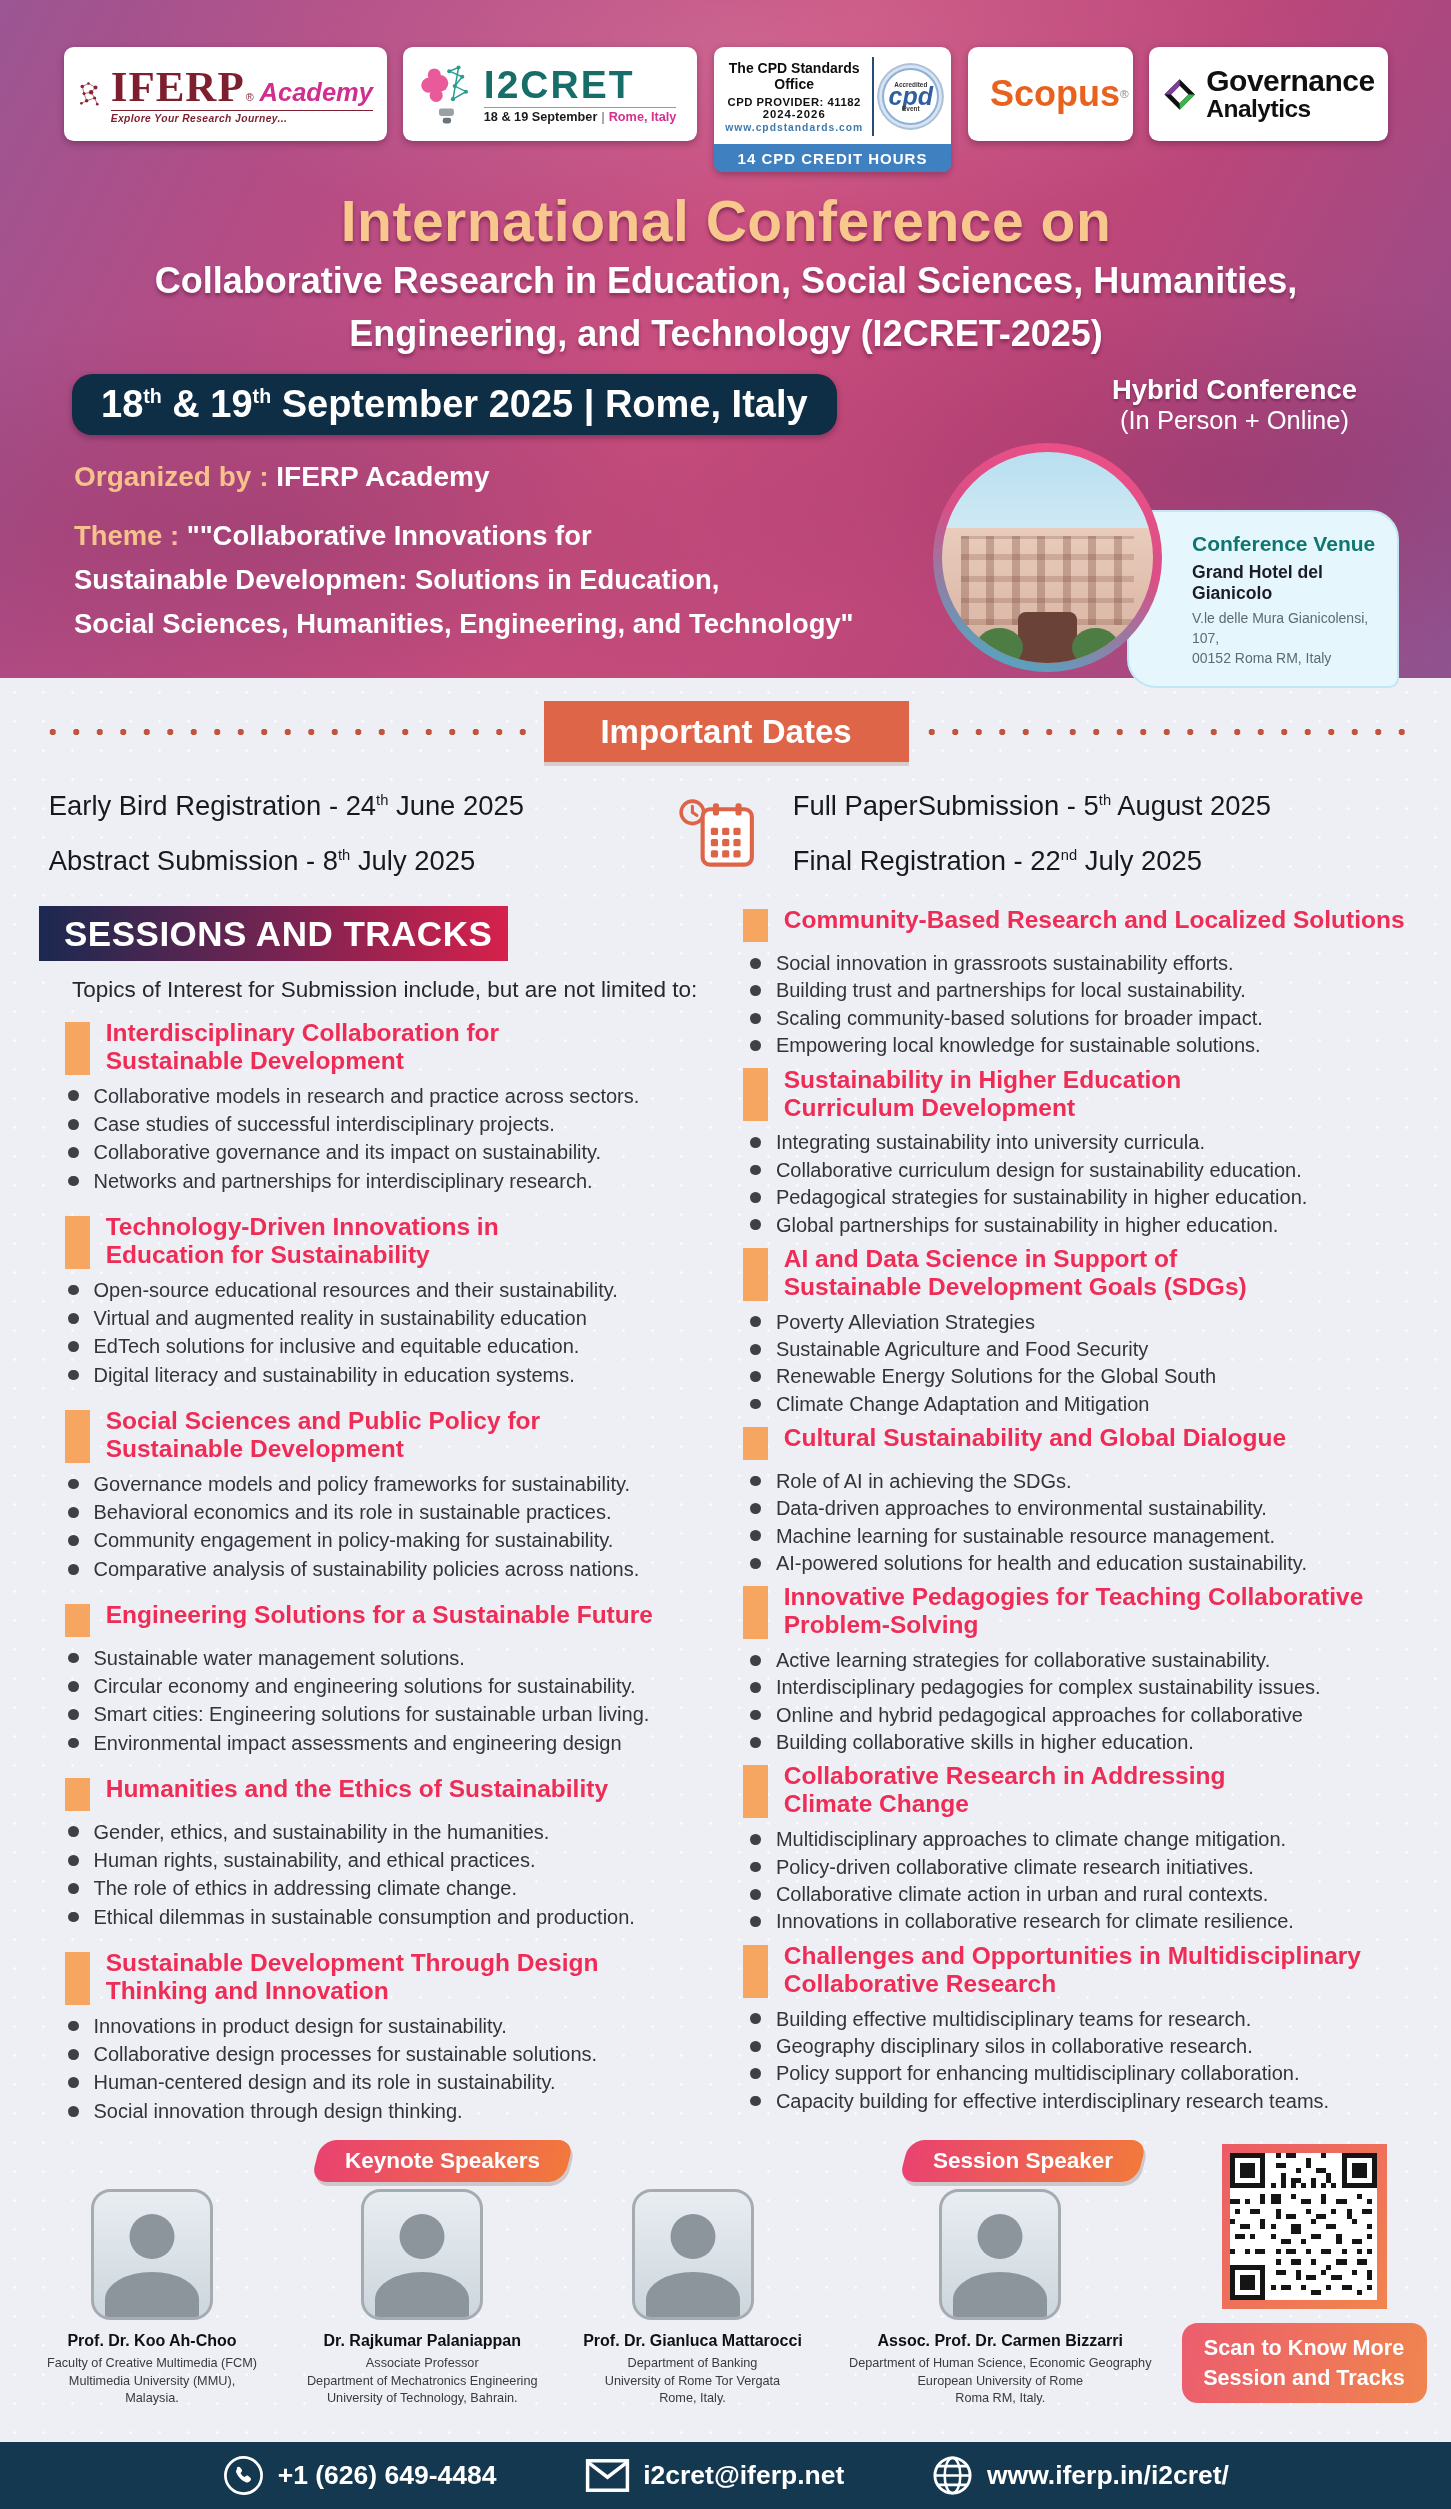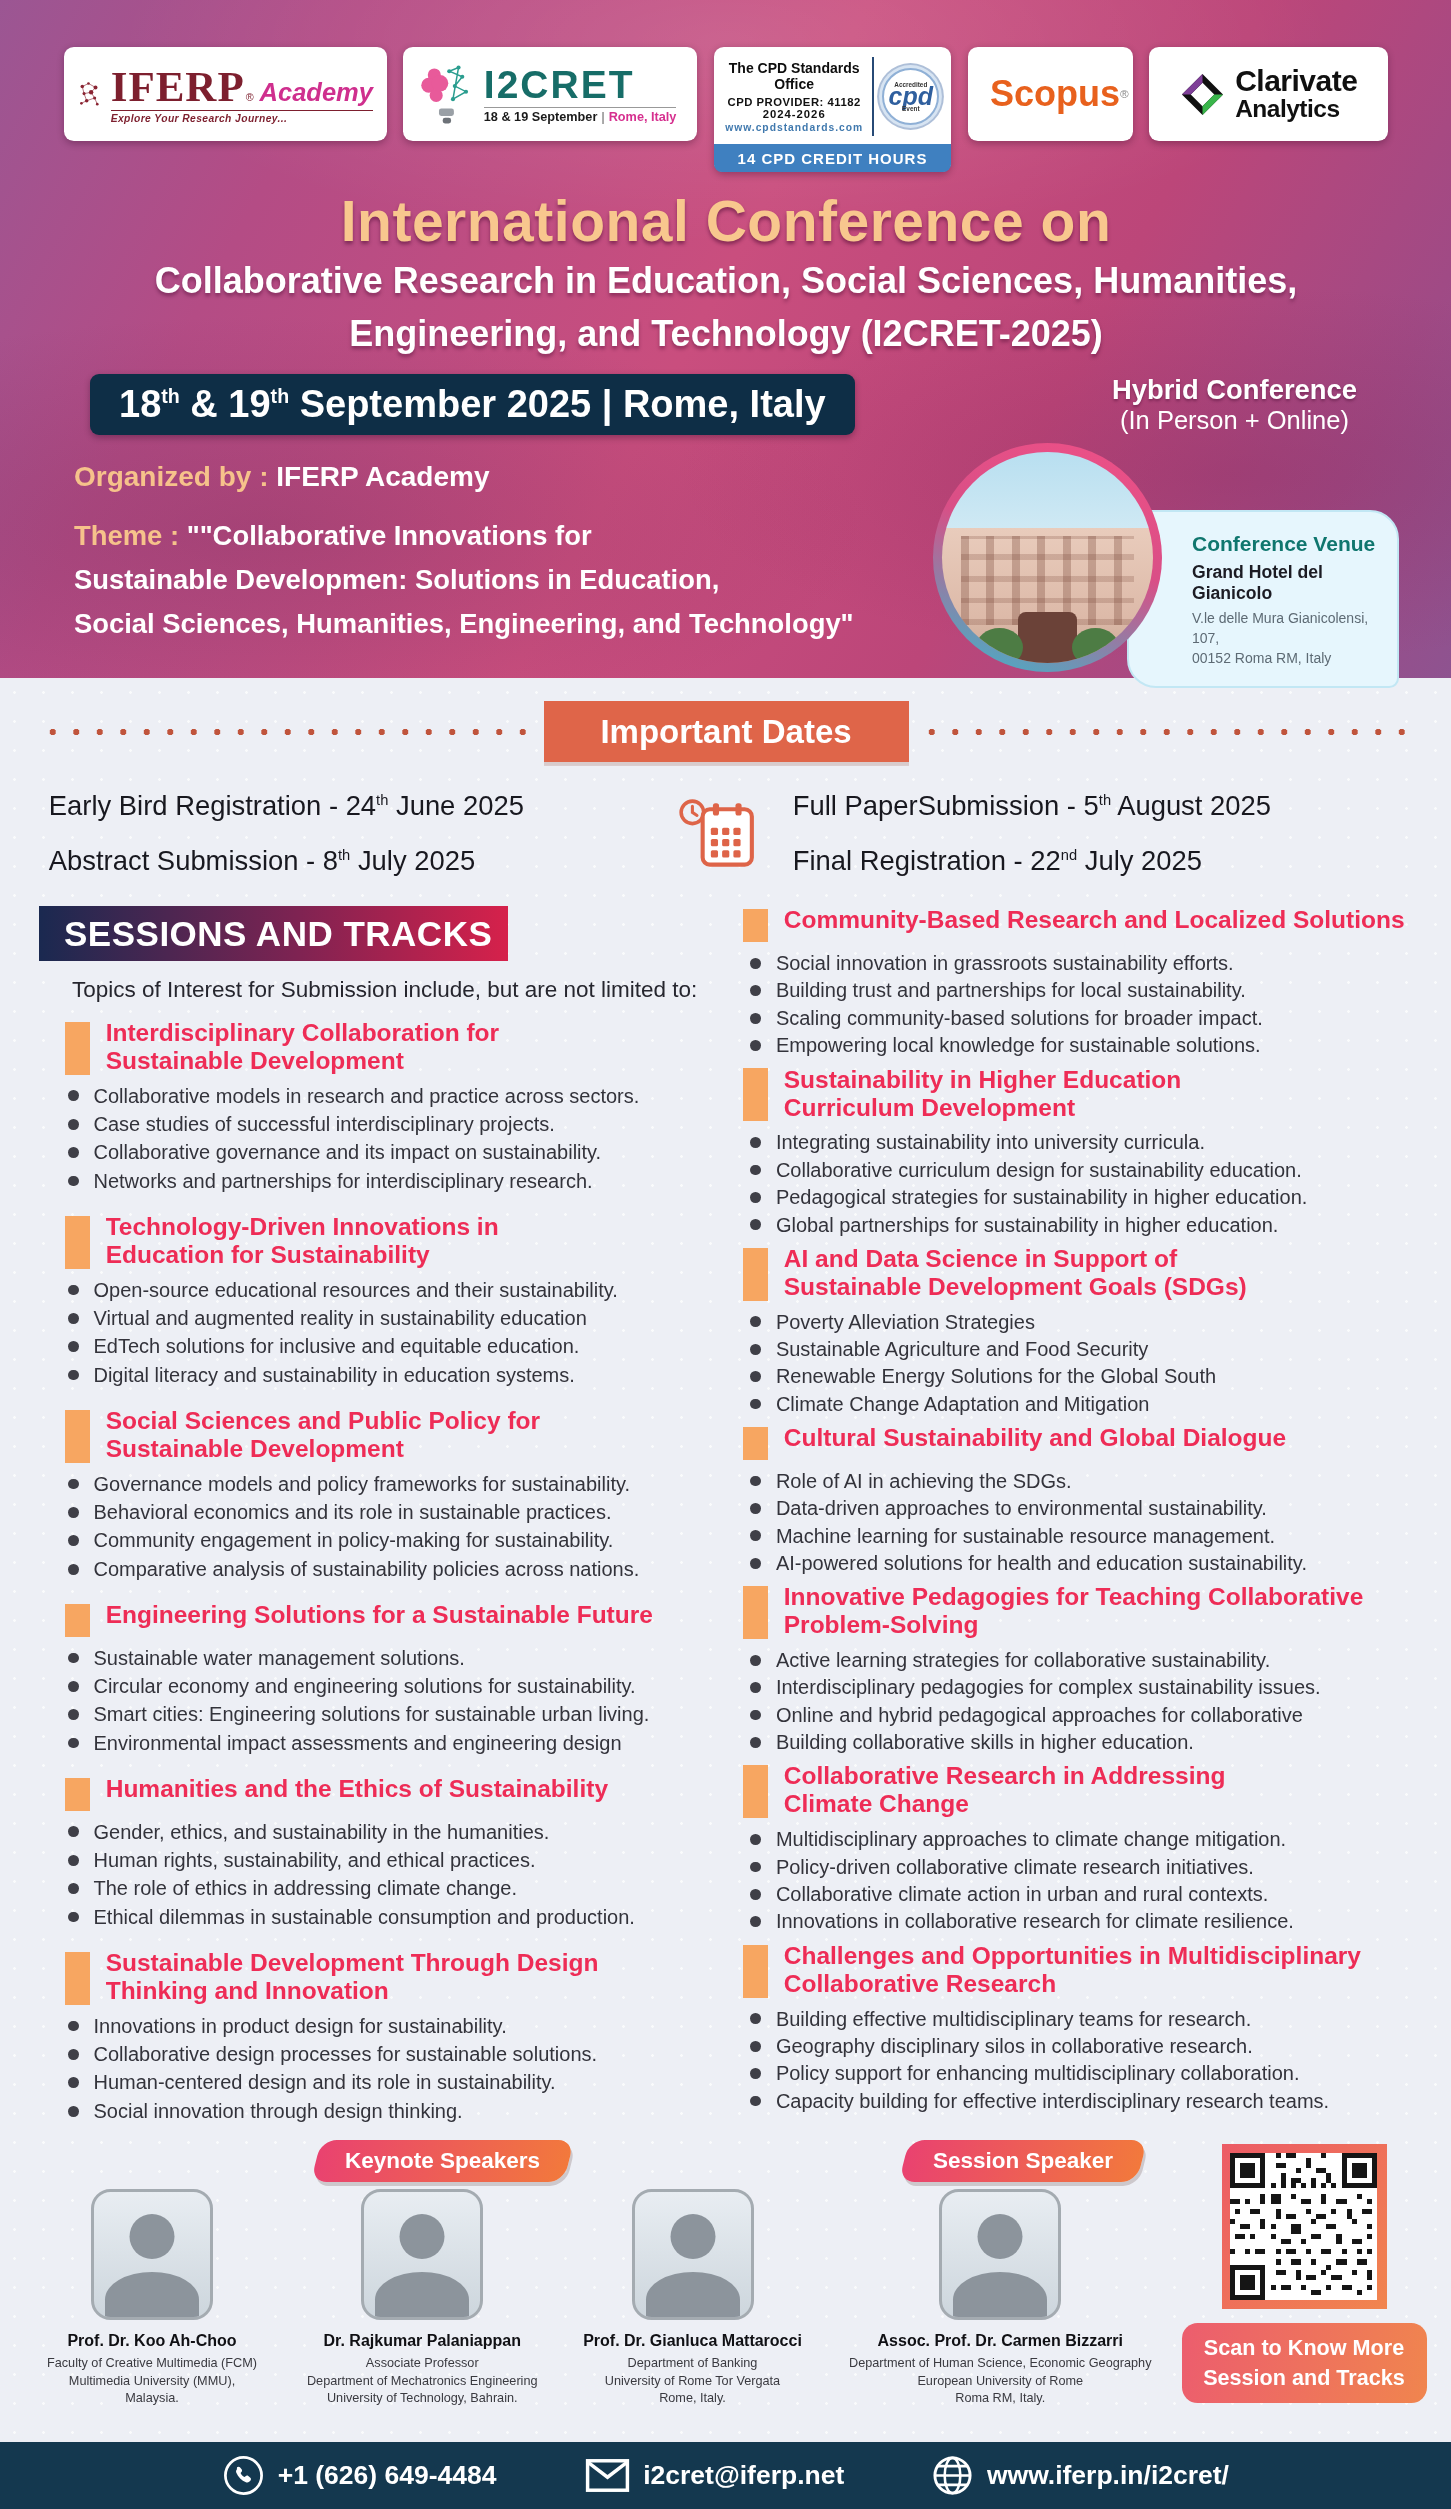--- a/index.html
+++ b/index.html
@@ -53,21 +53,21 @@
   
   .card-clarivate{ width:239px; gap:9.8px; justify-content:center;}
   .clv-text{ display:flex; flex-direction:column; }
   .clv-name{ font-size:30px; font-weight:800; color:#101010; line-height:30px; letter-spacing:-0.5px;}
   .clv-sub{ font-size:24.5px; font-weight:600; color:#101010; line-height:26.5px; letter-spacing:-0.5px;}
 
   .title1{ margin-top:17.6px; text-align:center; font-size:57px; font-weight:800; color:#f8c78e; line-height:63px; text-shadow:0 2.9px 3.9px rgba(60,0,40,.45); letter-spacing:0.5px;}
   .title2{ text-align:center; color:#fff; font-size:36px; font-weight:800; line-height:51px; margin-top:2px; text-shadow:0 2.9px 3.9px rgba(60,0,40,.4); }
 
   .date-row{ margin-top:15.7px; display:flex; align-items:flex-start; }
-  .date-pill{ margin-left:90px; background:#0e2e46; color:#fff; font-size:38px; font-weight:800; padding:8.8px 29px; border-radius:9px; box-shadow:0 2.9px 5.9px rgba(30,0,25,.3);}
+  .date-pill{ margin-left:72px; background:#0e2e46; color:#fff; font-size:38px; font-weight:800; padding:8.8px 29px; border-radius:20px; box-shadow:0 2.9px 5.9px rgba(30,0,25,.3);}
   .date-pill sup{ font-size:19.6px; }
   .hybrid{ margin-left:auto; margin-right:51px; text-align:center; width:333px; }
   .hybrid-1{ font-size:27.4px; font-weight:800; text-shadow:0 2px 2.9px rgba(60,0,40,.4);}
   .hybrid-2{ font-size:25.5px; font-weight:400; }
 
   .org-line{ margin:25.5px 0 0 74px; font-size:28px; font-weight:700; }
   .peach{ color:#f6c28b; }
   .theme{ margin:21.6px 0 0 74px; font-size:27.4px; font-weight:700; color:#fff; line-height:44px; width:823px;}
   .theme-cont{ margin-left:74px; font-size:27.4px; font-weight:700; color:#fff; line-height:44px; width:823px;}
 
@@ -235,21 +235,21 @@
       </div>
 
       <div class="logo-card card-clarivate">
         <svg width="45" height="45" viewBox="0 0 46 46">
           <path d="M23 2 L44 23 L23 44 L2 23 Z" fill="#101010"></path>
           <path d="M23 11 L35 23 L23 35 L11 23 Z" fill="#ffffff"></path>
           <path d="M2 23 L23 2 L23 11 L11 23 Z" fill="#7f3f98"></path>
           <path d="M23 35 L35 23 L44 23 L23 44 Z" fill="#39b54a"></path>
         </svg>
         <div class="clv-text">
-          <span class="clv-name">Clarivate</span>
+          <span class="clv-name">Governance</span>
           <span class="clv-sub">Analytics</span>
         </div>
       </div>
     </div>
 
     <h1 class="title1">International Conference on</h1>
     <h2 class="title2">Collaborative Research in Education, Social Sciences, Humanities,</h2>
     <h2 class="title2">Engineering, and Technology (I2CRET-2025)</h2>
 
     <div class="date-row">

